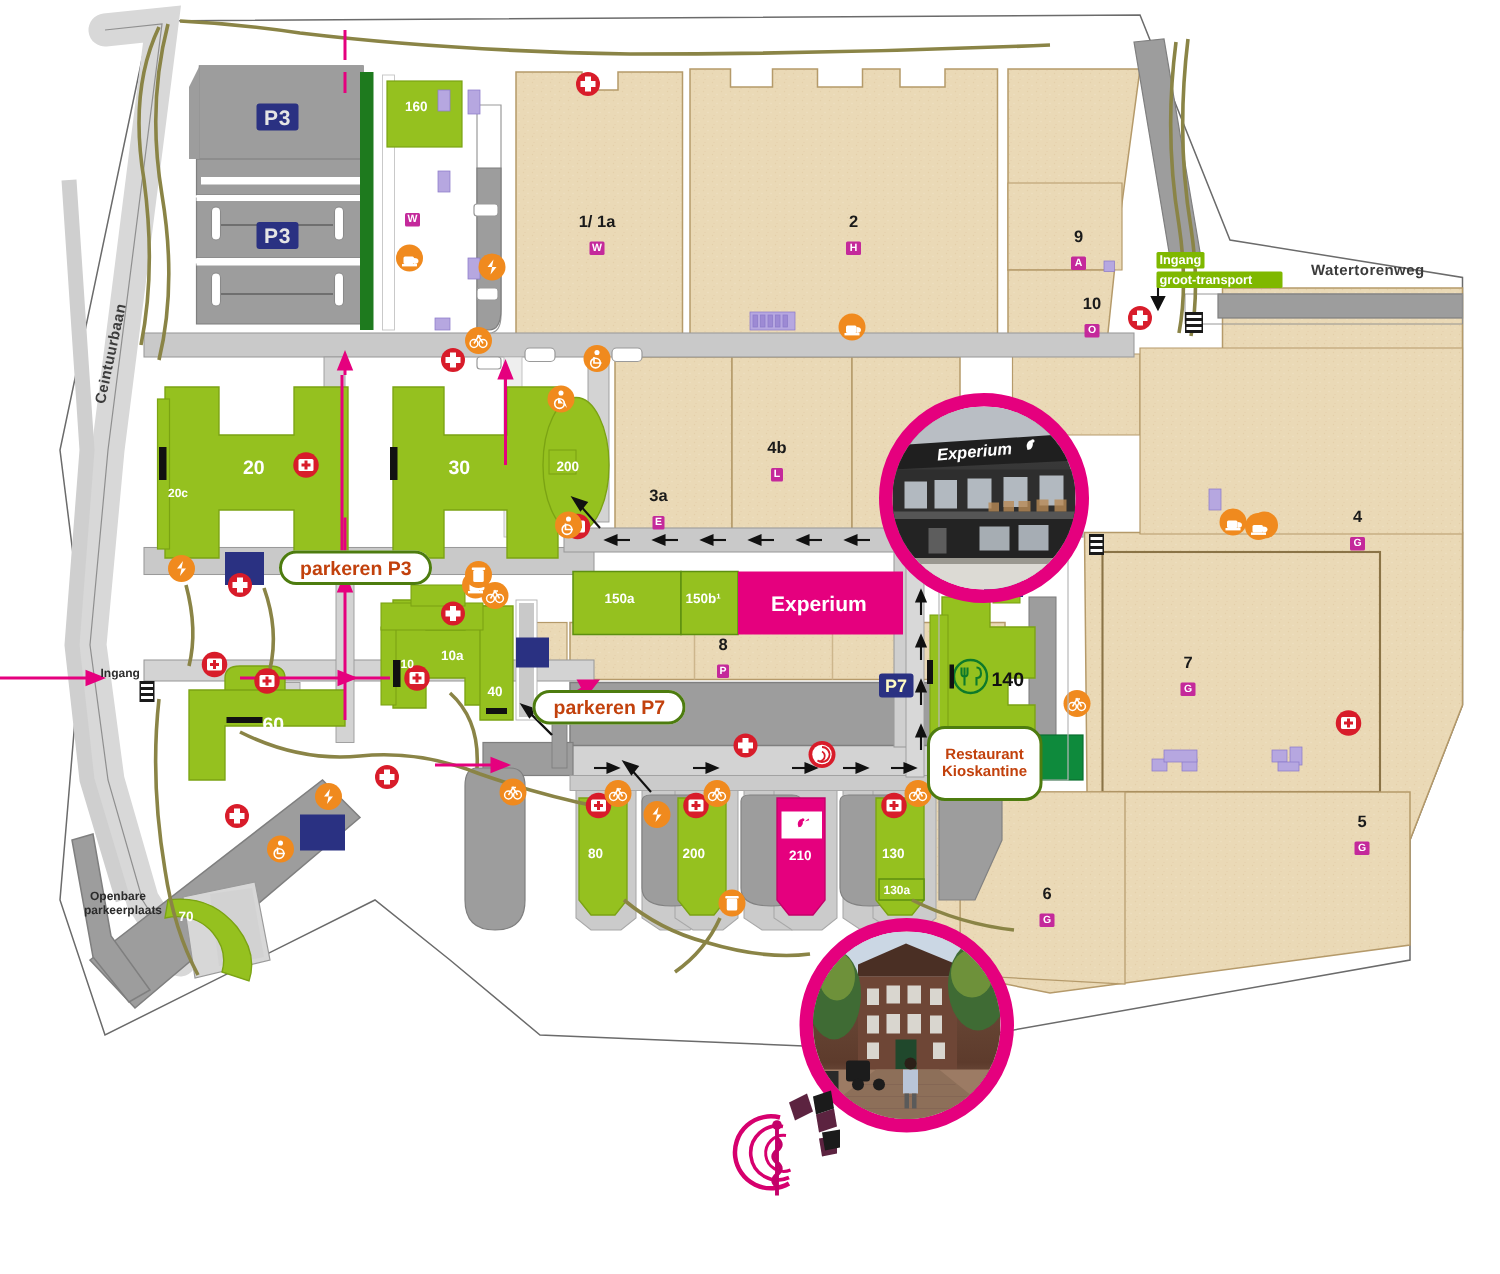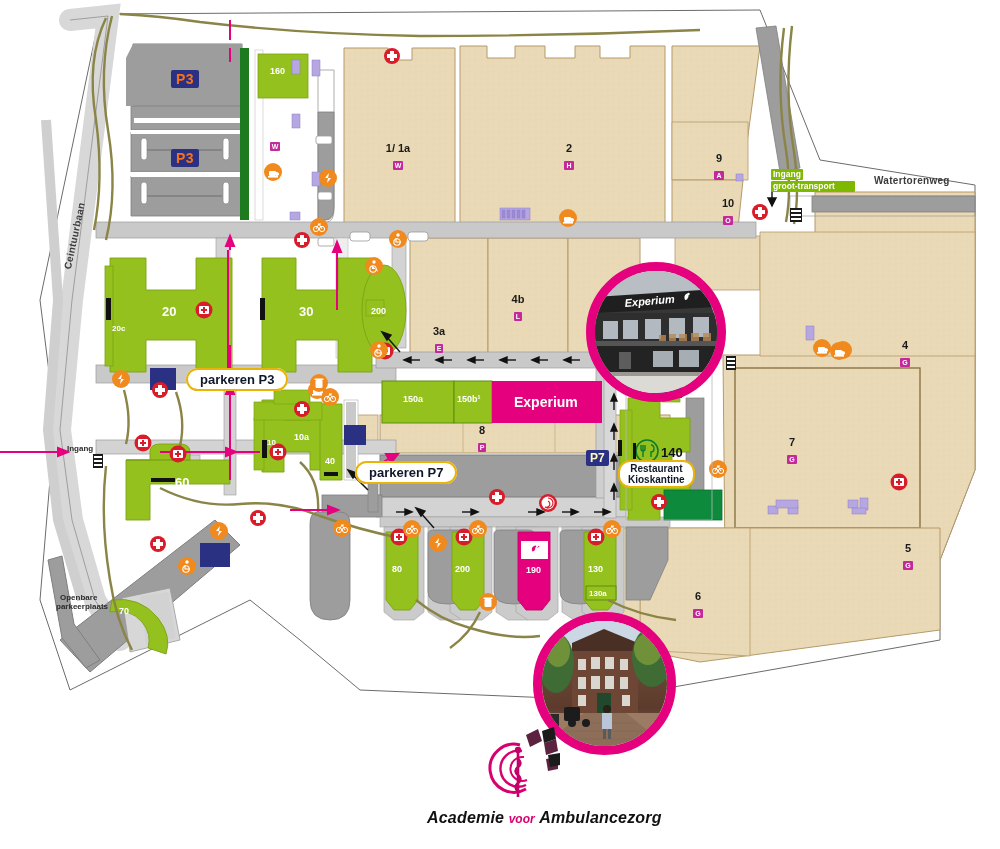--- a/index.html
+++ b/index.html
@@ -15,29 +15,29 @@
   .code-box{display:inline-block;background:#c4299b;color:#ffffff;font-size:7px;font-weight:bold;
             line-height:9px;padding:0 2px;border-radius:1px;margin-top:1px;}
   .code-wrap{text-align:center;}
 
   
   .green-num{font-size:13px;font-weight:bold;color:#ffffff;}
   .green-num.sm{font-size:9px;}
   .green-num.xs{font-size:8px;text-align:right;}
 
   
-  .p3tag{background:#2a3182;color:#f97316;font-size:14px;font-weight:bold;
+  .p3tag{background:#2a3182;color:#e5e5e5;font-size:14px;font-weight:bold;
          padding:1px 5px;border-radius:2px;letter-spacing:.5px;}
   .p7tag{background:#2a3182;color:#fef9c3;font-size:12px;font-weight:bold;
          padding:1px 4px;border-radius:2px;}
 
   
-  .pill{background:#ffffff;border:2px solid #eab308;border-radius:14px;
-        padding:2px 12px;font-size:13px;font-weight:bold;color:#0f172a;}
-  .pill.sm{font-size:10px;border-radius:12px;padding:1px 8px;line-height:11px;text-align:center;}
+  .pill{background:#ffffff;border:2px solid #4d7c0f;border-radius:14px;
+        padding:2px 12px;font-size:13px;font-weight:bold;color:#c2410c;margin-top:24px;}
+  .pill.sm{font-size:10px;border-radius:12px;padding:12px 8px;line-height:11px;text-align:center;}
 
   
   .street{font-size:10px;font-weight:bold;color:#3b3b3b;letter-spacing:.3px;}
   .street.rot{transform:rotate(-78deg);transform-origin:left top;}
   .tinytext{font-size:8px;font-weight:bold;color:#2b2b2b;}
   .greenchip{background:#7fb800;color:#ffffff;font-size:8.5px;font-weight:bold;
              padding:0 2px;border-radius:1px;display:block;line-height:11px;}
 
   
   .experium-t{font-size:14px;font-weight:bold;color:#ffffff;}
@@ -834,21 +834,21 @@
 <div class="lbl green-num" style="left:175px;top:475px;">60</div>
 <div class="lbl green-num sm" style="left:119px;top:606px;">70</div>
 <div class="lbl green-num sm" style="left:403px;top:394px;">150a</div>
 <div class="lbl green-num sm" style="left:457px;top:394px;">150b¹</div>
 <div class="lbl green-num" style="left:661px;top:445px;color:#111111;">140</div>
 <div class="lbl green-num sm" style="left:392px;top:564px;">80</div>
 <div class="lbl green-num sm" style="left:455px;top:564px;">200</div>
 <div class="lbl green-num sm" style="left:588px;top:564px;">130</div>
 <div class="lbl green-num xs" style="left:589px;top:589px;">130a</div>
 
-<div class="lbl green-num sm" style="left:526px;top:565px;">190</div>
+<div class="lbl green-num sm" style="left:526px;top:565px;">210</div>
 <div class="lbl experium-t" style="left:514px;top:394px;">Experium</div>
 
 <div class="photo" style="left:586px;top:262px;width:122px;height:122px;">
   <div class="inner">
     <svg width="122" height="122" viewBox="0 0 122 122">
       <rect width="122" height="122" fill="url(#photo1)"></rect>
       <rect x="0" y="0" width="122" height="26" fill="#b9bec4"></rect>
       <path d="M0 26 L122 18 L122 36 L0 42 Z" fill="#1f1f1f"></path>
       <rect x="0" y="42" width="122" height="36" fill="#2e2e2e"></rect>
       <g fill="#c9d2da" opacity=".85">
@@ -950,19 +950,14 @@
       <polygon points="62,6 74,2 76,14 64,18"></polygon>
       <polygon points="68,30 80,28 80,40 70,42"></polygon>
     </g>
     <g stroke="#c40069" stroke-width="2.6" fill="none">
       <path d="M38 26 L38 72"></path>
       <path d="M38 34 q5 4 0 8 q-5 4 0 8 q5 4 0 8 q-5 4 0 8"></path>
     </g>
     <circle cx="38" cy="25" r="3.2" fill="#c40069"></circle>
   </svg>
 </div>
-<div class="lbl" style="left:427px;top:809px;">
-  <span class="logo-text">Academie</span>
-  <span class="logo-voor">voor</span>
-  <span class="logo-text">Ambulancezorg</span>
-</div>
 
 </div>
 
 </body></html>

